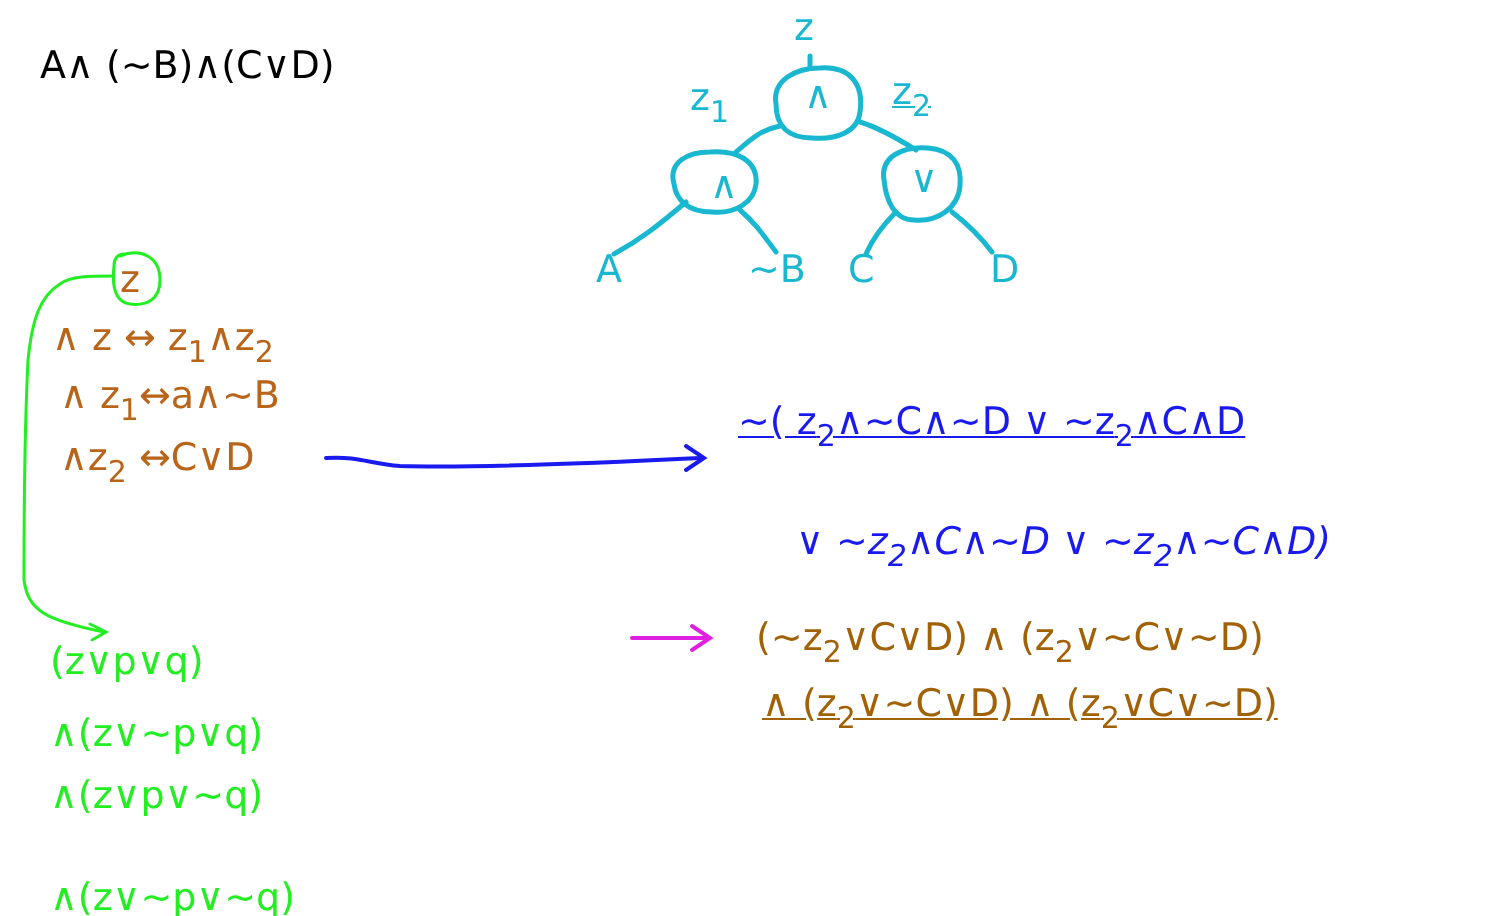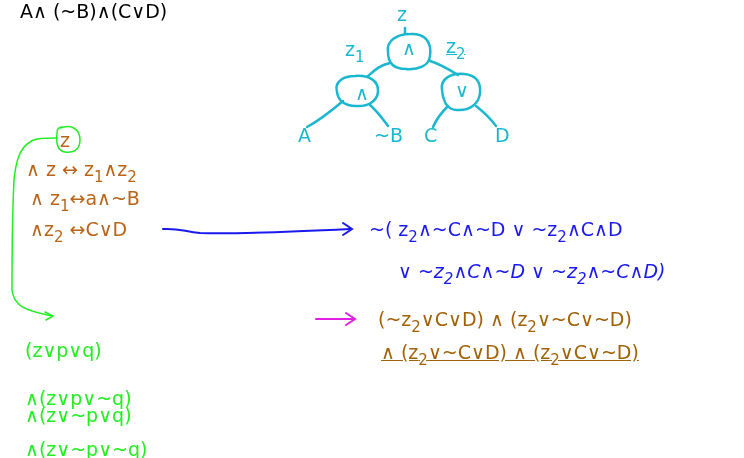--- a/index.html
+++ b/index.html
@@ -49,40 +49,40 @@
     <path d="M163,229 C180,228 185,232 200,233 C240,234 290,232 350,229"></path>
     <path d="M343,223 L352,229 L343,235"></path>
   </g>
 
   <g fill="none" stroke="#e020e0" stroke-width="2" stroke-linecap="round">
     <path d="M316,319 L354,319"></path>
     <path d="M346,313 L355,319 L346,325"></path>
   </g>
 </svg>
 
-<div class="t formula" style="left:20px; top:2px;">A∧ (~B)∧(C∨D)</div>
+<div class="t formula" style="left:20px; top:24px;">A∧ (~B)∧(C∨D)</div>
 
 <div class="t tree-label" style="left:397px; top:5px;">z</div>
 <div class="t tree-label" style="left:402px; top:39px;">∧</div>
 <div class="t tree-label" style="left:355px; top:84px;">∧</div>
 <div class="t tree-label" style="left:455px; top:81px;">∨</div>
 <div class="t tree-label" style="left:345px; top:40px;"><span>z</span><sub>1</sub></div>
 <div class="t tree-label" style="left:446px; top:37px;text-decoration:underline;"><span>z</span><sub>2</sub></div>
 <div class="t tree-label" style="left:298px; top:126px;">A</div>
 <div class="t tree-label" style="left:374px; top:126px;">~B</div>
 <div class="t tree-label" style="left:424px; top:126px;">C</div>
 <div class="t tree-label" style="left:495px; top:126px;">D</div>
 
 <div class="t brown" style="left:60px; top:131px;">z</div>
 <div class="t brown" style="left:26px; top:160px;"><span>∧ z ↔ z</span><sub>1</sub><span>∧z</span><sub>2</sub></div>
 <div class="t brown" style="left:30px; top:189px;"><span>∧ z</span><sub>1</sub><span>↔a∧~B</span></div>
 <div class="t brown" style="left:30px; top:220px;"><span>∧z</span><sub>2</sub><span> ↔C∨D</span></div>
 
-<div class="t blue" style="left:369px; top:220px;"><span>~( z</span><sub>2</sub><span>∧~C∧~D ∨ ~z</span><sub>2</sub><span>∧C∧D</span></div>
+<div class="t blue" style="left:369px; top:202px;text-decoration:underline;"><span>~( z</span><sub>2</sub><span>∧~C∧~D ∨ ~z</span><sub>2</sub><span>∧C∧D</span></div>
 <div class="t blue" style="left:398px; top:262px;font-style:italic;"><span>∨ ~z</span><sub>2</sub><span>∧C∧~D ∨ ~z</span><sub>2</sub><span>∧~C∧D)</span></div>
 
 <div class="t magenta" style="left:378px; top:310px;"><span>(~z</span><sub>2</sub><span>∨C∨D) ∧ (z</span><sub>2</sub><span>∨~C∨~D)</span></div>
 <div class="t magenta" style="left:381px; top:343px;text-decoration:underline;"><span>∧ (z</span><sub>2</sub><span>∨~C∨D) ∧ (z</span><sub>2</sub><span>∨C∨~D)</span></div>
 
-<div class="t green" style="left:25px; top:341px;text-align:right;">(z∨p∨q)</div>
-<div class="t green" style="left:25px; top:358px;margin-top:48px;">∧(z∨~p∨q)</div>
+<div class="t green" style="left:25px; top:322px;text-align:right;">(z∨p∨q)</div>
+<div class="t green" style="left:25px; top:358px;">∧(z∨~p∨q)</div>
 <div class="t green" style="left:25px; top:389px;">∧(z∨p∨~q)</div>
 <div class="t green" style="left:25px; top:440px;">∧(z∨~p∨~q)</div>
 
 </body></html>

